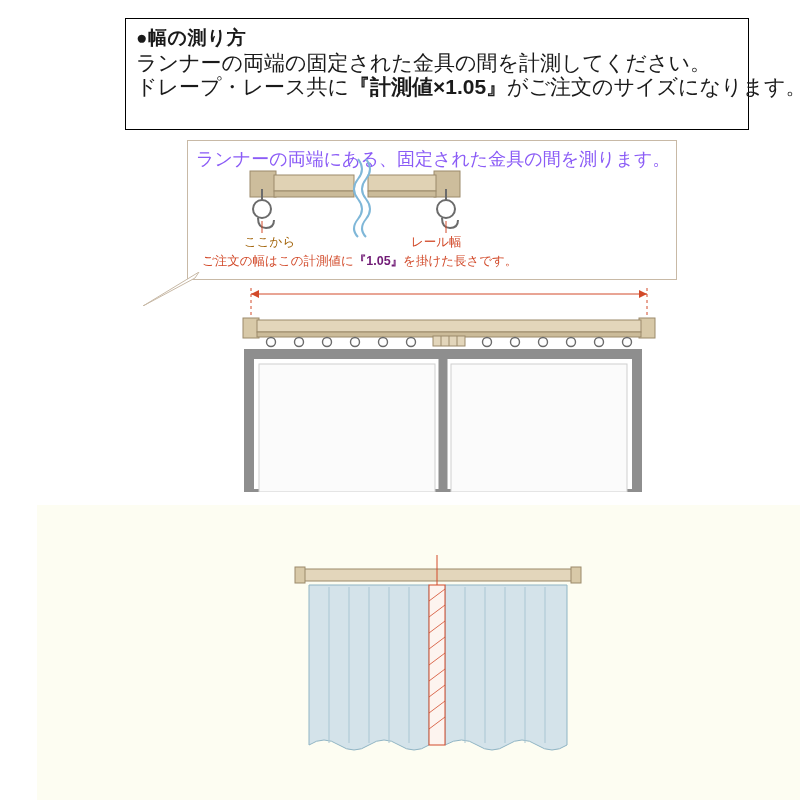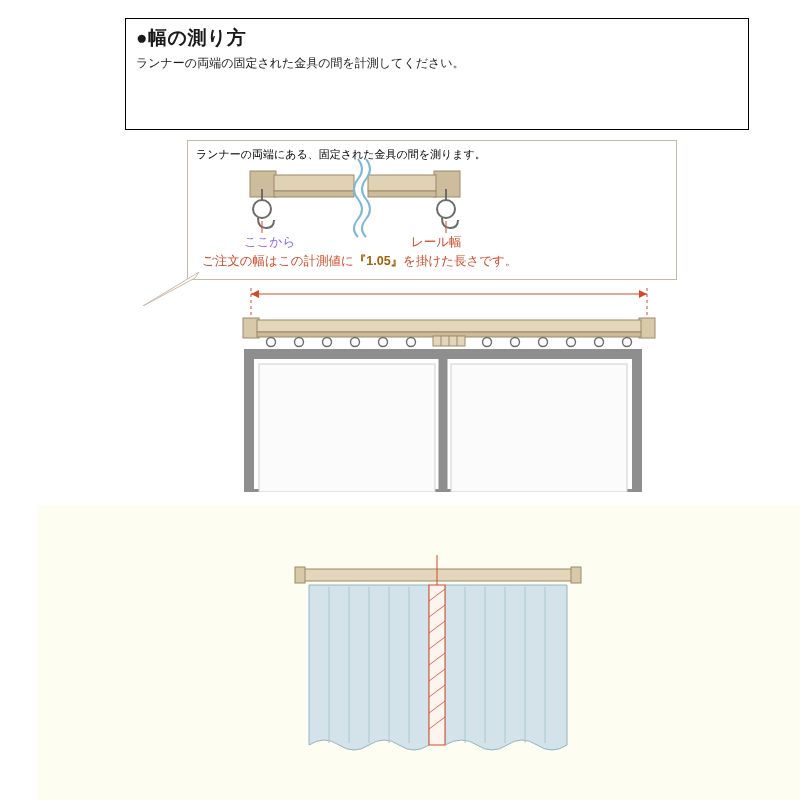--- a/index.html
+++ b/index.html
@@ -36,21 +36,21 @@
     box-sizing: border-box;
     padding: 6px 10px 0 10px;
   }
   .header-title {
     font-size: 19px;
     font-weight: bold;
     line-height: 26px;
     letter-spacing: 0.5px;
   }
   .header-line {
-    font-size: 12px;
+    font-size: 21px;
     line-height: 24px;
     letter-spacing: 0px;
     white-space: nowrap;
   }
   .hl-strong {
     font-weight: bold;
   }
 
   
   .callout {
@@ -60,42 +60,42 @@
     width: 490px;
     height: 140px;
     border: 1px solid #c8b9a6;
     background: #ffffff;
     box-sizing: border-box;
   }
   .callout-top-text {
     position: absolute;
     left: 8px;
     top: 6px;
-    font-size: 11px;
-    color: #000000;
+    font-size: 18px;
+    color: #8b5cf6;
     white-space: nowrap;
   }
   .callout-bottom-text {
     position: absolute;
     left: 14px;
     top: 112px;
     font-size: 12.5px;
     color: #d24a2a;
     white-space: nowrap;
   }
   .callout-bottom-text .blue {
-    color: #a16207;
+    color: #701a75;
     font-weight: bold;
   }
   .here-from {
     position: absolute;
     left: 56px;
     top: 93px;
     font-size: 12.5px;
-    color: #8b5cf6;
+    color: #a16207;
   }
   .here-to {
     position: absolute;
     left: 223px;
     top: 93px;
     font-size: 12.5px;
     color: #d24a2a;
   }
 
   
@@ -136,20 +136,21 @@
   }
 </style>
 </head>
 <body>
 
 <div id="page">
 
   <div class="header-box">
     <div class="header-title">●幅の測り方</div>
     <div class="header-line">ランナーの両端の固定された金具の間を計測してください。</div>
+    <div class="header-line"><span>ドレープ・レース共に<span class="hl-strong">『計測値×1.05』</span>がご注文のサイズになります。</span></div>
   </div>
 
   <div class="callout">
     <div class="callout-top-text">ランナーの両端にある、固定された金具の間を測ります。</div>
 
     <svg width="488" height="138" viewBox="0 0 488 138" style="position:absolute;left:0;top:0;">
 
       <rect x="62" y="30" width="26" height="26" fill="#cdbd9c" stroke="#9b8a6b" stroke-width="1"></rect>
 
       <rect x="246" y="30" width="26" height="26" fill="#cdbd9c" stroke="#9b8a6b" stroke-width="1"></rect>

